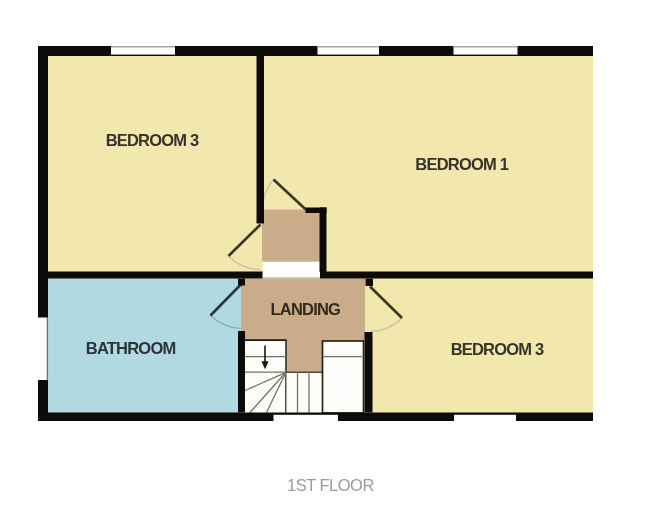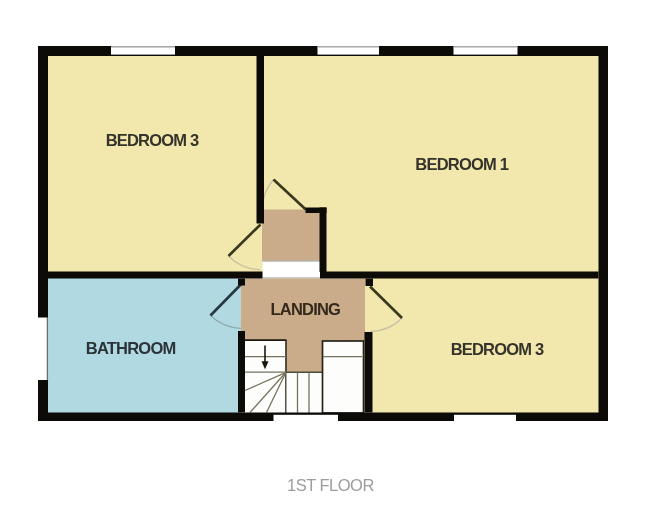--- a/index.html
+++ b/index.html
@@ -1,16 +1,16 @@
 <!DOCTYPE html>
 <html><head>
 <meta charset="utf-8">
 <style>
   html,body{margin:0;padding:0;background:#ffffff;}
-  .page{width:646px;height:513px;position:relative;background:#ffffff;overflow:hidden;}
+  .page{width:593px;height:513px;position:relative;background:#ffffff;overflow:hidden;}
   svg{display:block;}
   text{font-family:"Liberation Sans",sans-serif;}
 </style>
 </head>
 <body>
 <div class="page">
 <svg width="646" height="513" viewBox="0 0 646 513" style="filter:blur(0.5px)">
 
   <rect x="0" y="0" width="646" height="513" fill="#ffffff"></rect>
 

